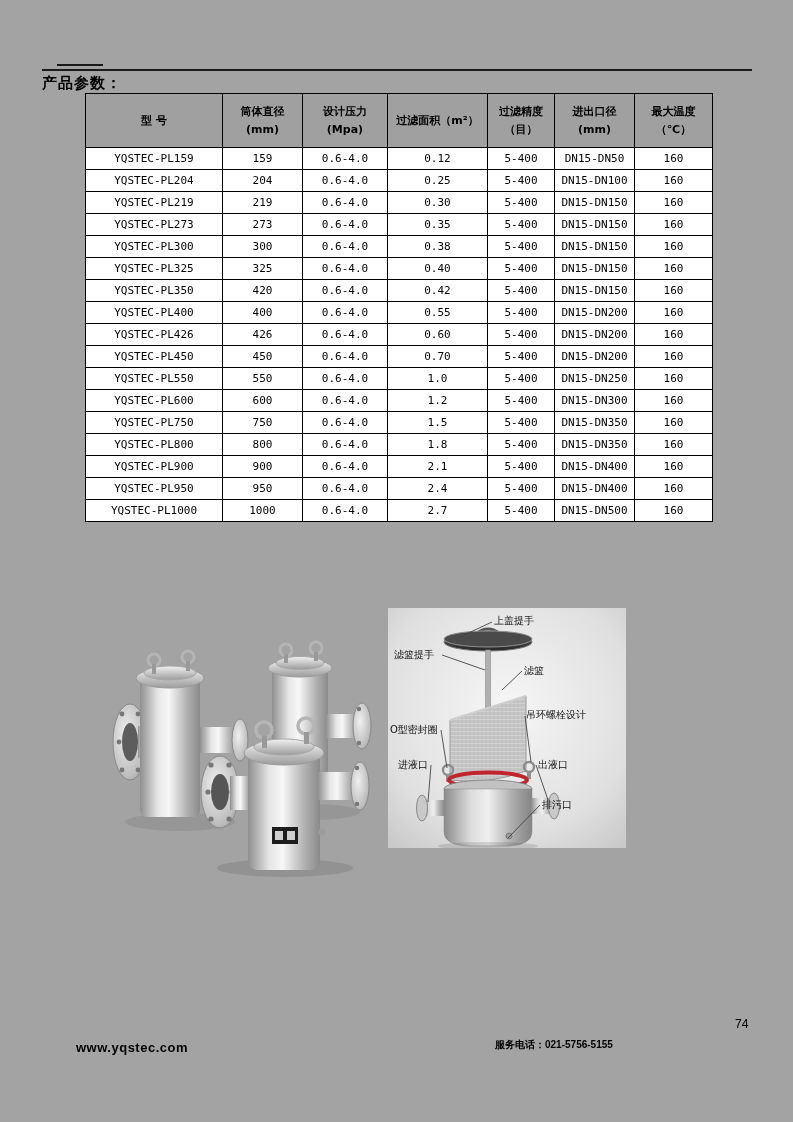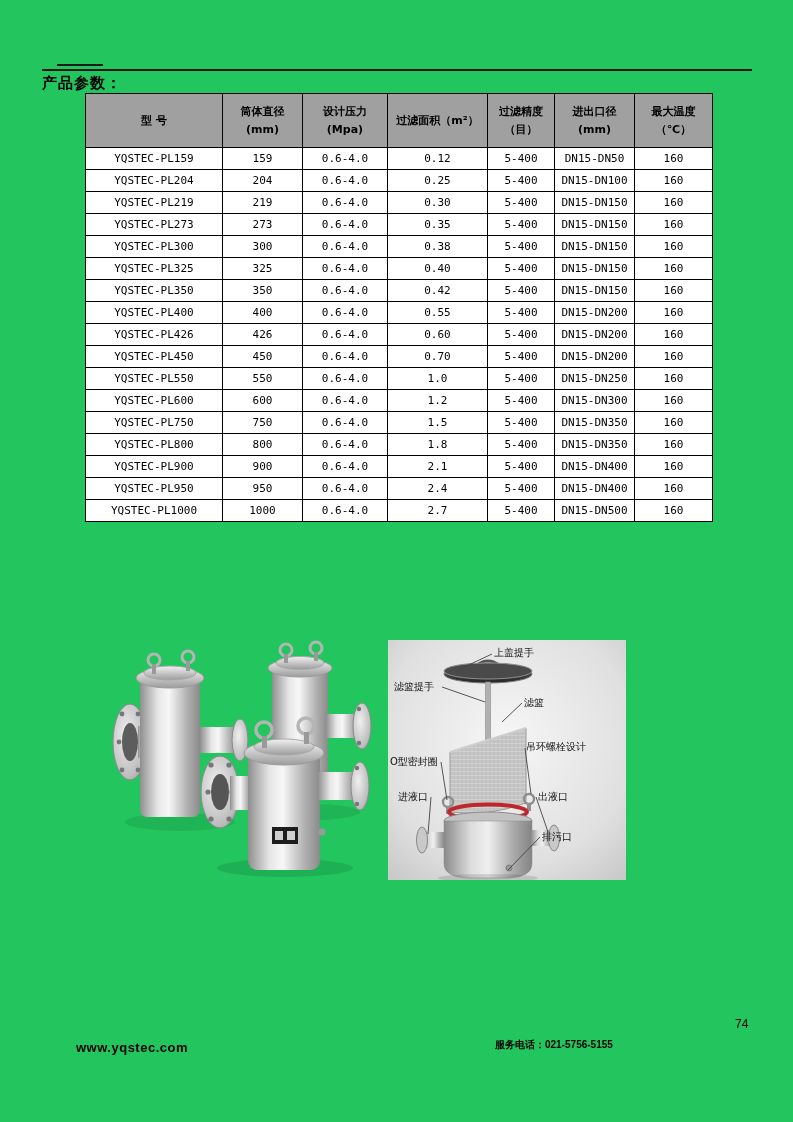--- a/index.html
+++ b/index.html
@@ -1,38 +1,38 @@
 <!DOCTYPE html>
 <html><head>
 <meta charset="utf-8">
 <style>
   html,body{margin:0;padding:0;background:#fff;}
   .page{
-    position:relative;width:793px;height:1122px;background:#22c55e;overflow:hidden;
+    position:relative;width:793px;height:1122px;background:#a3a3a3;overflow:hidden;
     font-family:"Liberation Sans","DejaVu Sans",sans-serif;color:#000;
   }
   
   .tick{position:absolute;left:57px;top:64px;width:46px;height:2px;background:#1a1a1a;}
   .rule{position:absolute;left:42px;top:69px;width:710px;height:2px;background:#1a1a1a;}
   .page-title{position:absolute;left:42px;top:74px;font-size:15px;font-weight:bold;letter-spacing:1px;}
   
   .spec-table-wrap{position:absolute;left:85px;top:93px;width:627px;}
   table.spec{border-collapse:collapse;table-layout:fixed;width:627px;}
   table.spec th,table.spec td{border:1px solid #000;text-align:center;vertical-align:middle;padding:0 2px;box-sizing:border-box;overflow:hidden;}
   table.spec th{
     background:#a0a0a0;font-weight:bold;font-size:11px;height:54px;
     white-space:pre-line;line-height:1.6;font-family:"DejaVu Sans",sans-serif;
   }
   table.spec td{
     height:22px;font-size:11px;font-family:"DejaVu Sans Mono","Liberation Mono",monospace;
     background:#fff;
   }
   
   .photo-box{position:absolute;left:100px;top:632px;width:290px;height:245px;}
-  .diagram-box{position:absolute;left:388px;top:640px;width:238px;height:240px;padding-left:48px;}
+  .diagram-box{position:absolute;left:388px;top:608px;width:238px;height:240px;padding-left:48px;}
   .diagram-box svg{position:absolute;left:0;top:0;}
   .dlabel{position:absolute;font-size:10px;color:#111;white-space:nowrap;font-family:"DejaVu Sans",sans-serif;}
   #dl0{left:106px;top:6px;}
   #dl1{left:6px;top:40px;}
   #dl2{left:136px;top:56px;}
   #dl3{left:138px;top:100px;}
   #dl4{left:2px;top:115px;}
   #dl5{left:10px;top:150px;}
   #dl6{left:150px;top:150px;}
   #dl7{left:154px;top:190px;}
@@ -125,21 +125,21 @@
             <td>YQSTEC-PL325</td>
             <td>325</td>
             <td>0.6-4.0</td>
             <td>0.40</td>
             <td>5-400</td>
             <td>DN15-DN150</td>
             <td>160</td>
           </tr>
           <tr>
             <td>YQSTEC-PL350</td>
-            <td>350</td>
+            <td>420</td>
             <td>0.6-4.0</td>
             <td>0.42</td>
             <td>5-400</td>
             <td>DN15-DN150</td>
             <td>160</td>
           </tr>
           <tr>
             <td>YQSTEC-PL400</td>
             <td>400</td>
             <td>0.6-4.0</td>

